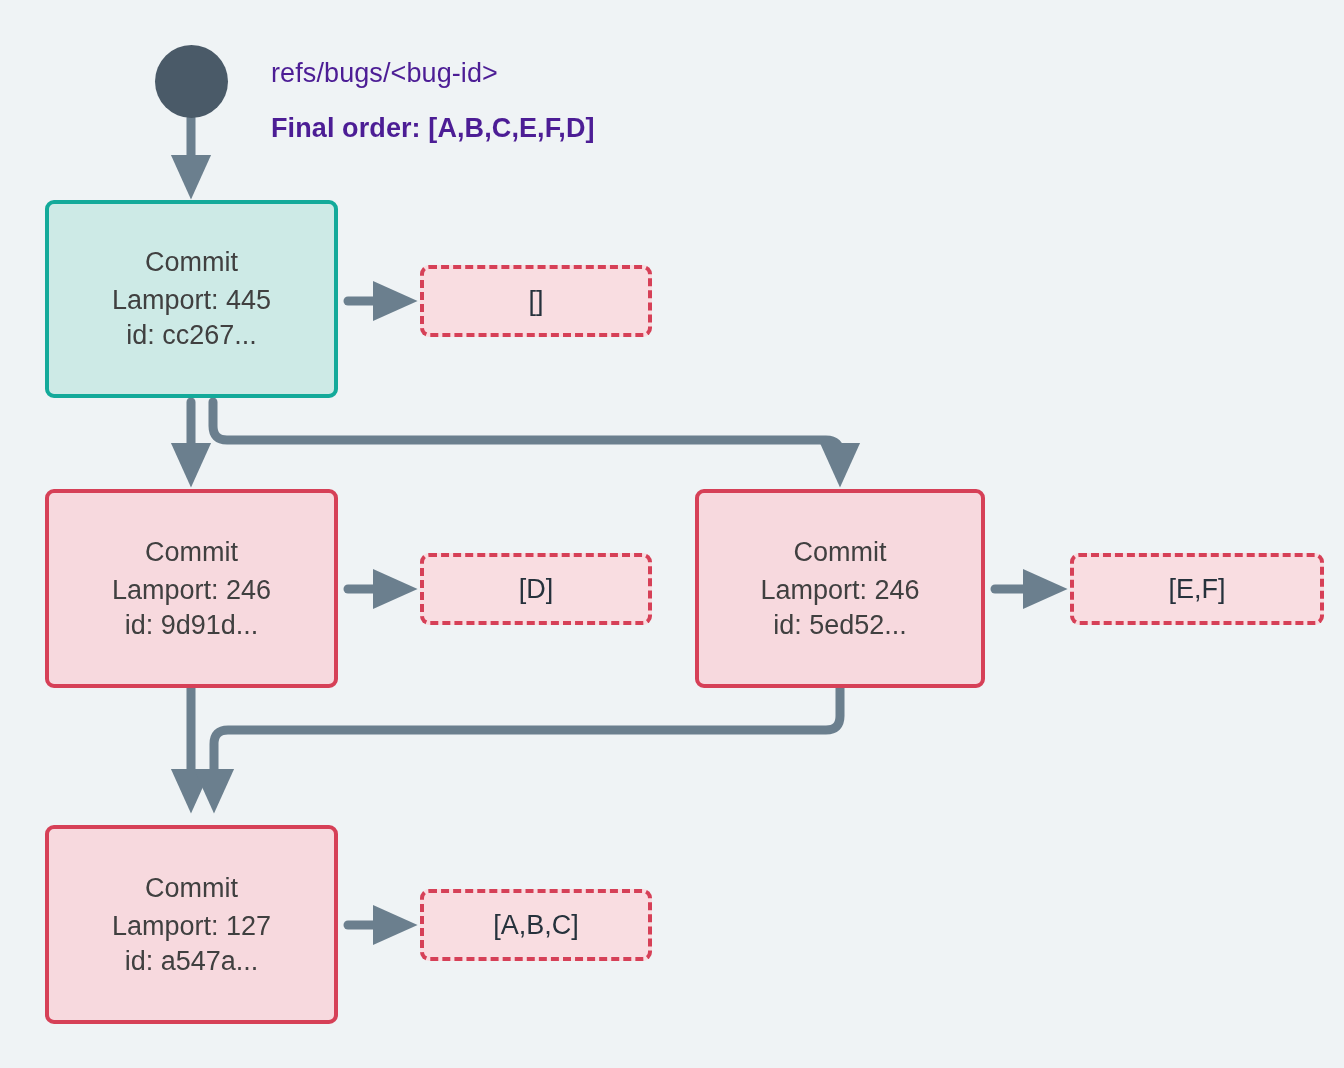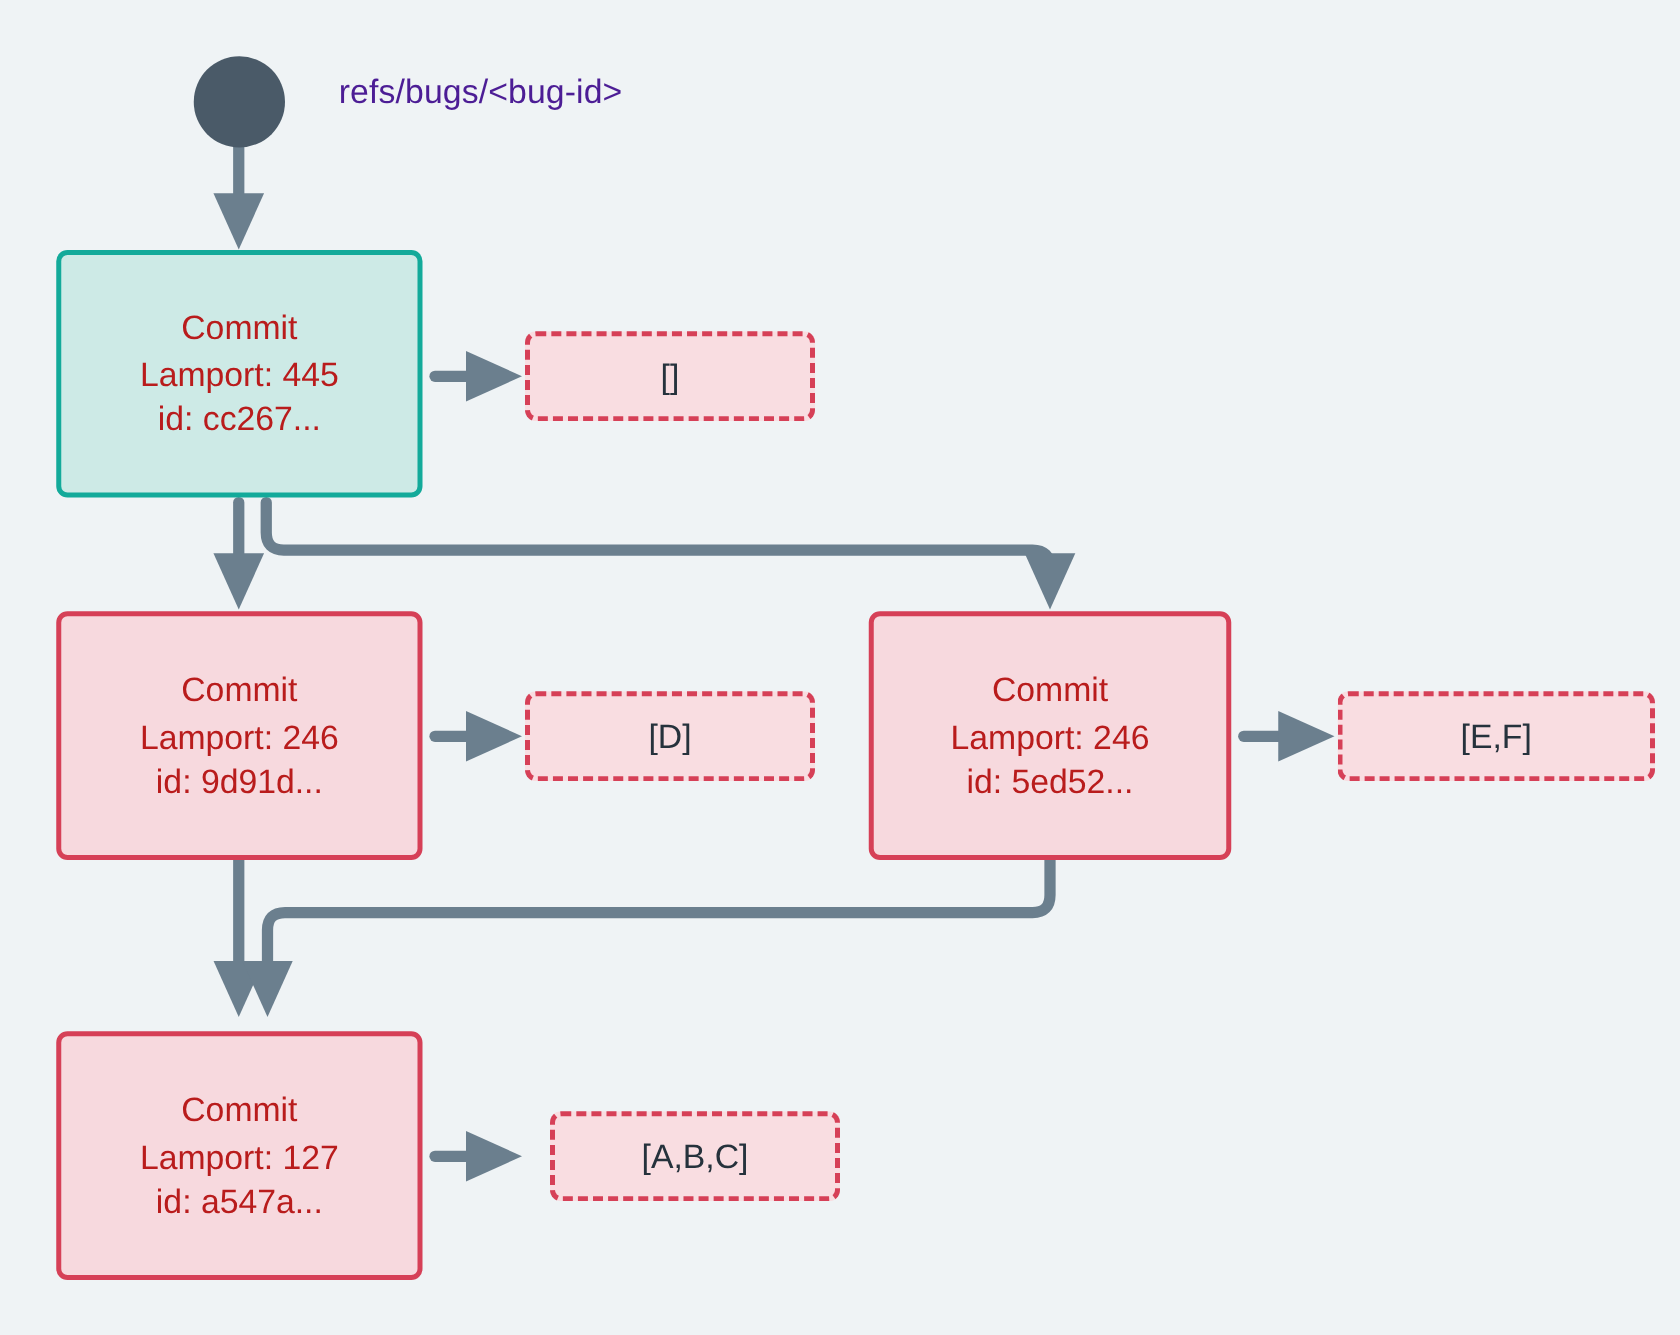--- a/index.html
+++ b/index.html
@@ -56,21 +56,21 @@
 
   
   .commit-node {
     position: absolute;
     box-sizing: border-box;
     border-radius: 9px;
     display: flex;
     flex-direction: column;
     align-items: center;
     justify-content: center;
-    color: #b91c1c;
+    color: #404040;
     font-size: 27px;
     line-height: 1.0;
   }
   .commit-node.teal {
     background: #cdeae6;
     border: 4px solid #13aa9a;
   }
   .commit-node.red {
     background: #f7d9de;
     border: 4px solid #d64057;
@@ -125,20 +125,21 @@
       <path d="M 348 589 L 396 589" marker-end="url(#arrowhead)"></path>
       <path d="M 995 589 L 1046 589" marker-end="url(#arrowhead)"></path>
       <path d="M 348 925 L 396 925" marker-end="url(#arrowhead)"></path>
     </g>
   </svg>
 
   <div class="root-node" style="left:155px; top:45px; width:73px; height:73px;"></div>
 
   <div class="hdr-label hdr-ref" style="left:271px; top:58px;">refs/bugs/&lt;bug-id&gt;</div>
 
+  <div class="hdr-label hdr-order" style="left:271px; top:113px;">Final order: [A,B,C,E,F,D]</div>
 
   <div class="commit-node teal" style="left:45px; top:200px; width:293px; height:198px;">
     <span class="ln ln-title">Commit</span>
     <span class="ln">Lamport: 445</span>
     <span class="ln">id: cc267...</span>
   </div>
 
   <div class="ops-node" style="left:420px; top:265px; width:232px; height:72px;">
     <span>[]</span>
   </div>
@@ -162,17 +163,17 @@
   <div class="ops-node" style="left:1070px; top:553px; width:254px; height:72px;">
     <span>[E,F]</span>
   </div>
 
   <div class="commit-node red" style="left:45px; top:825px; width:293px; height:199px;">
     <span class="ln ln-title">Commit</span>
     <span class="ln">Lamport: 127</span>
     <span class="ln">id: a547a...</span>
   </div>
 
-  <div class="ops-node" style="left:440px; top:889px; width:232px; height:72px;">
+  <div class="ops-node" style="left:420px; top:889px; width:232px; height:72px;">
     <span>[A,B,C]</span>
   </div>
 
 </div>
 
 </body></html>

